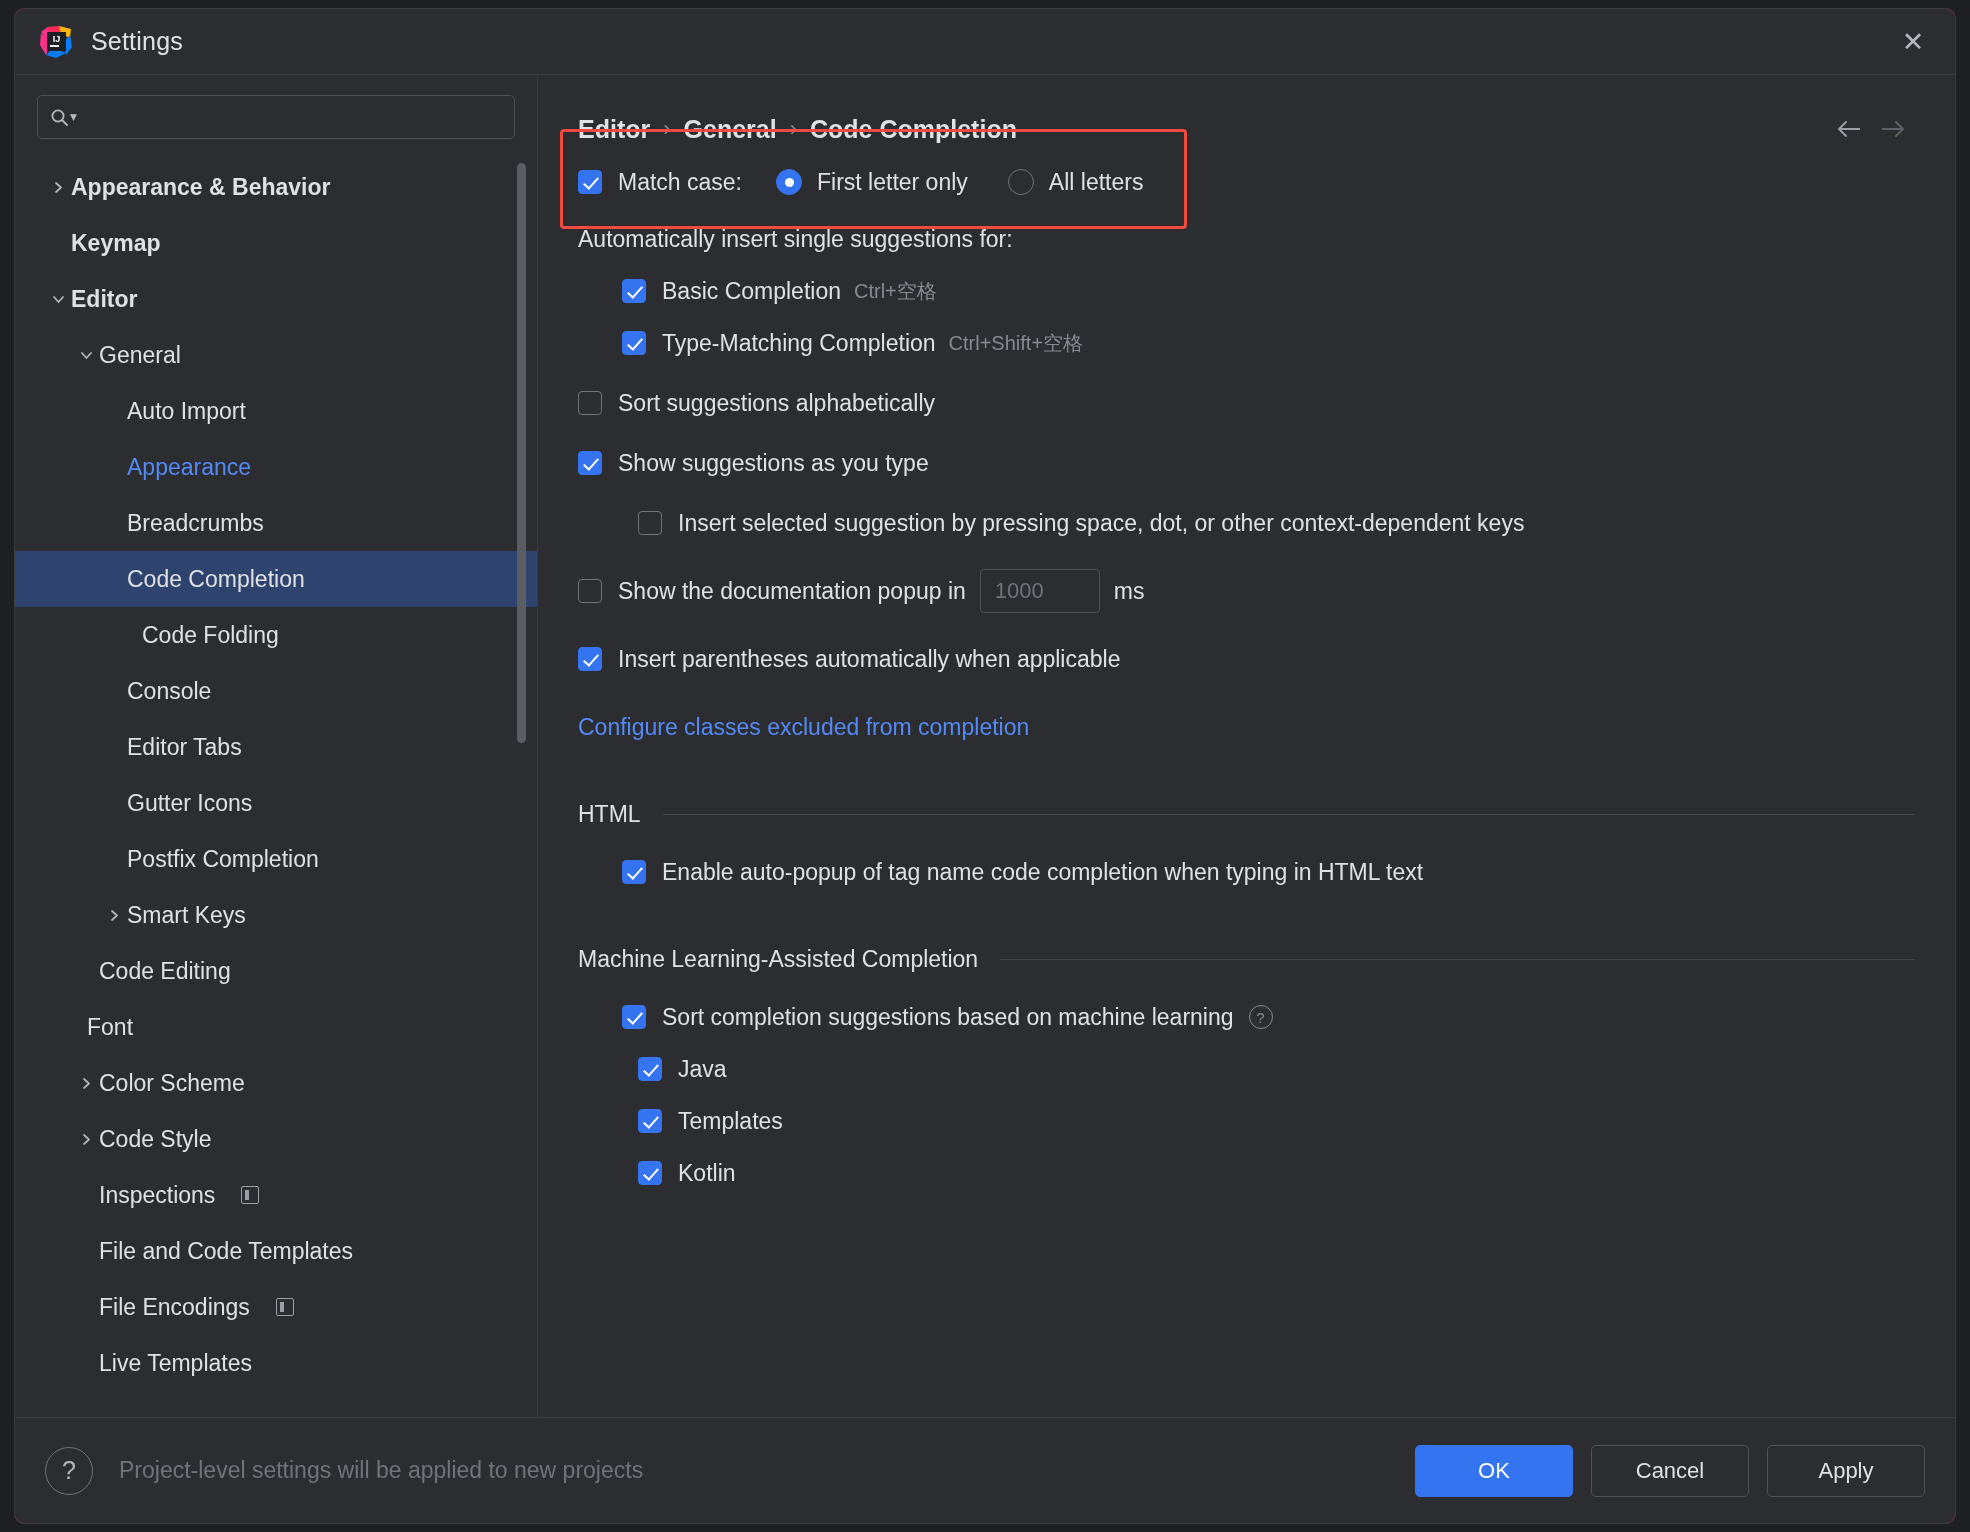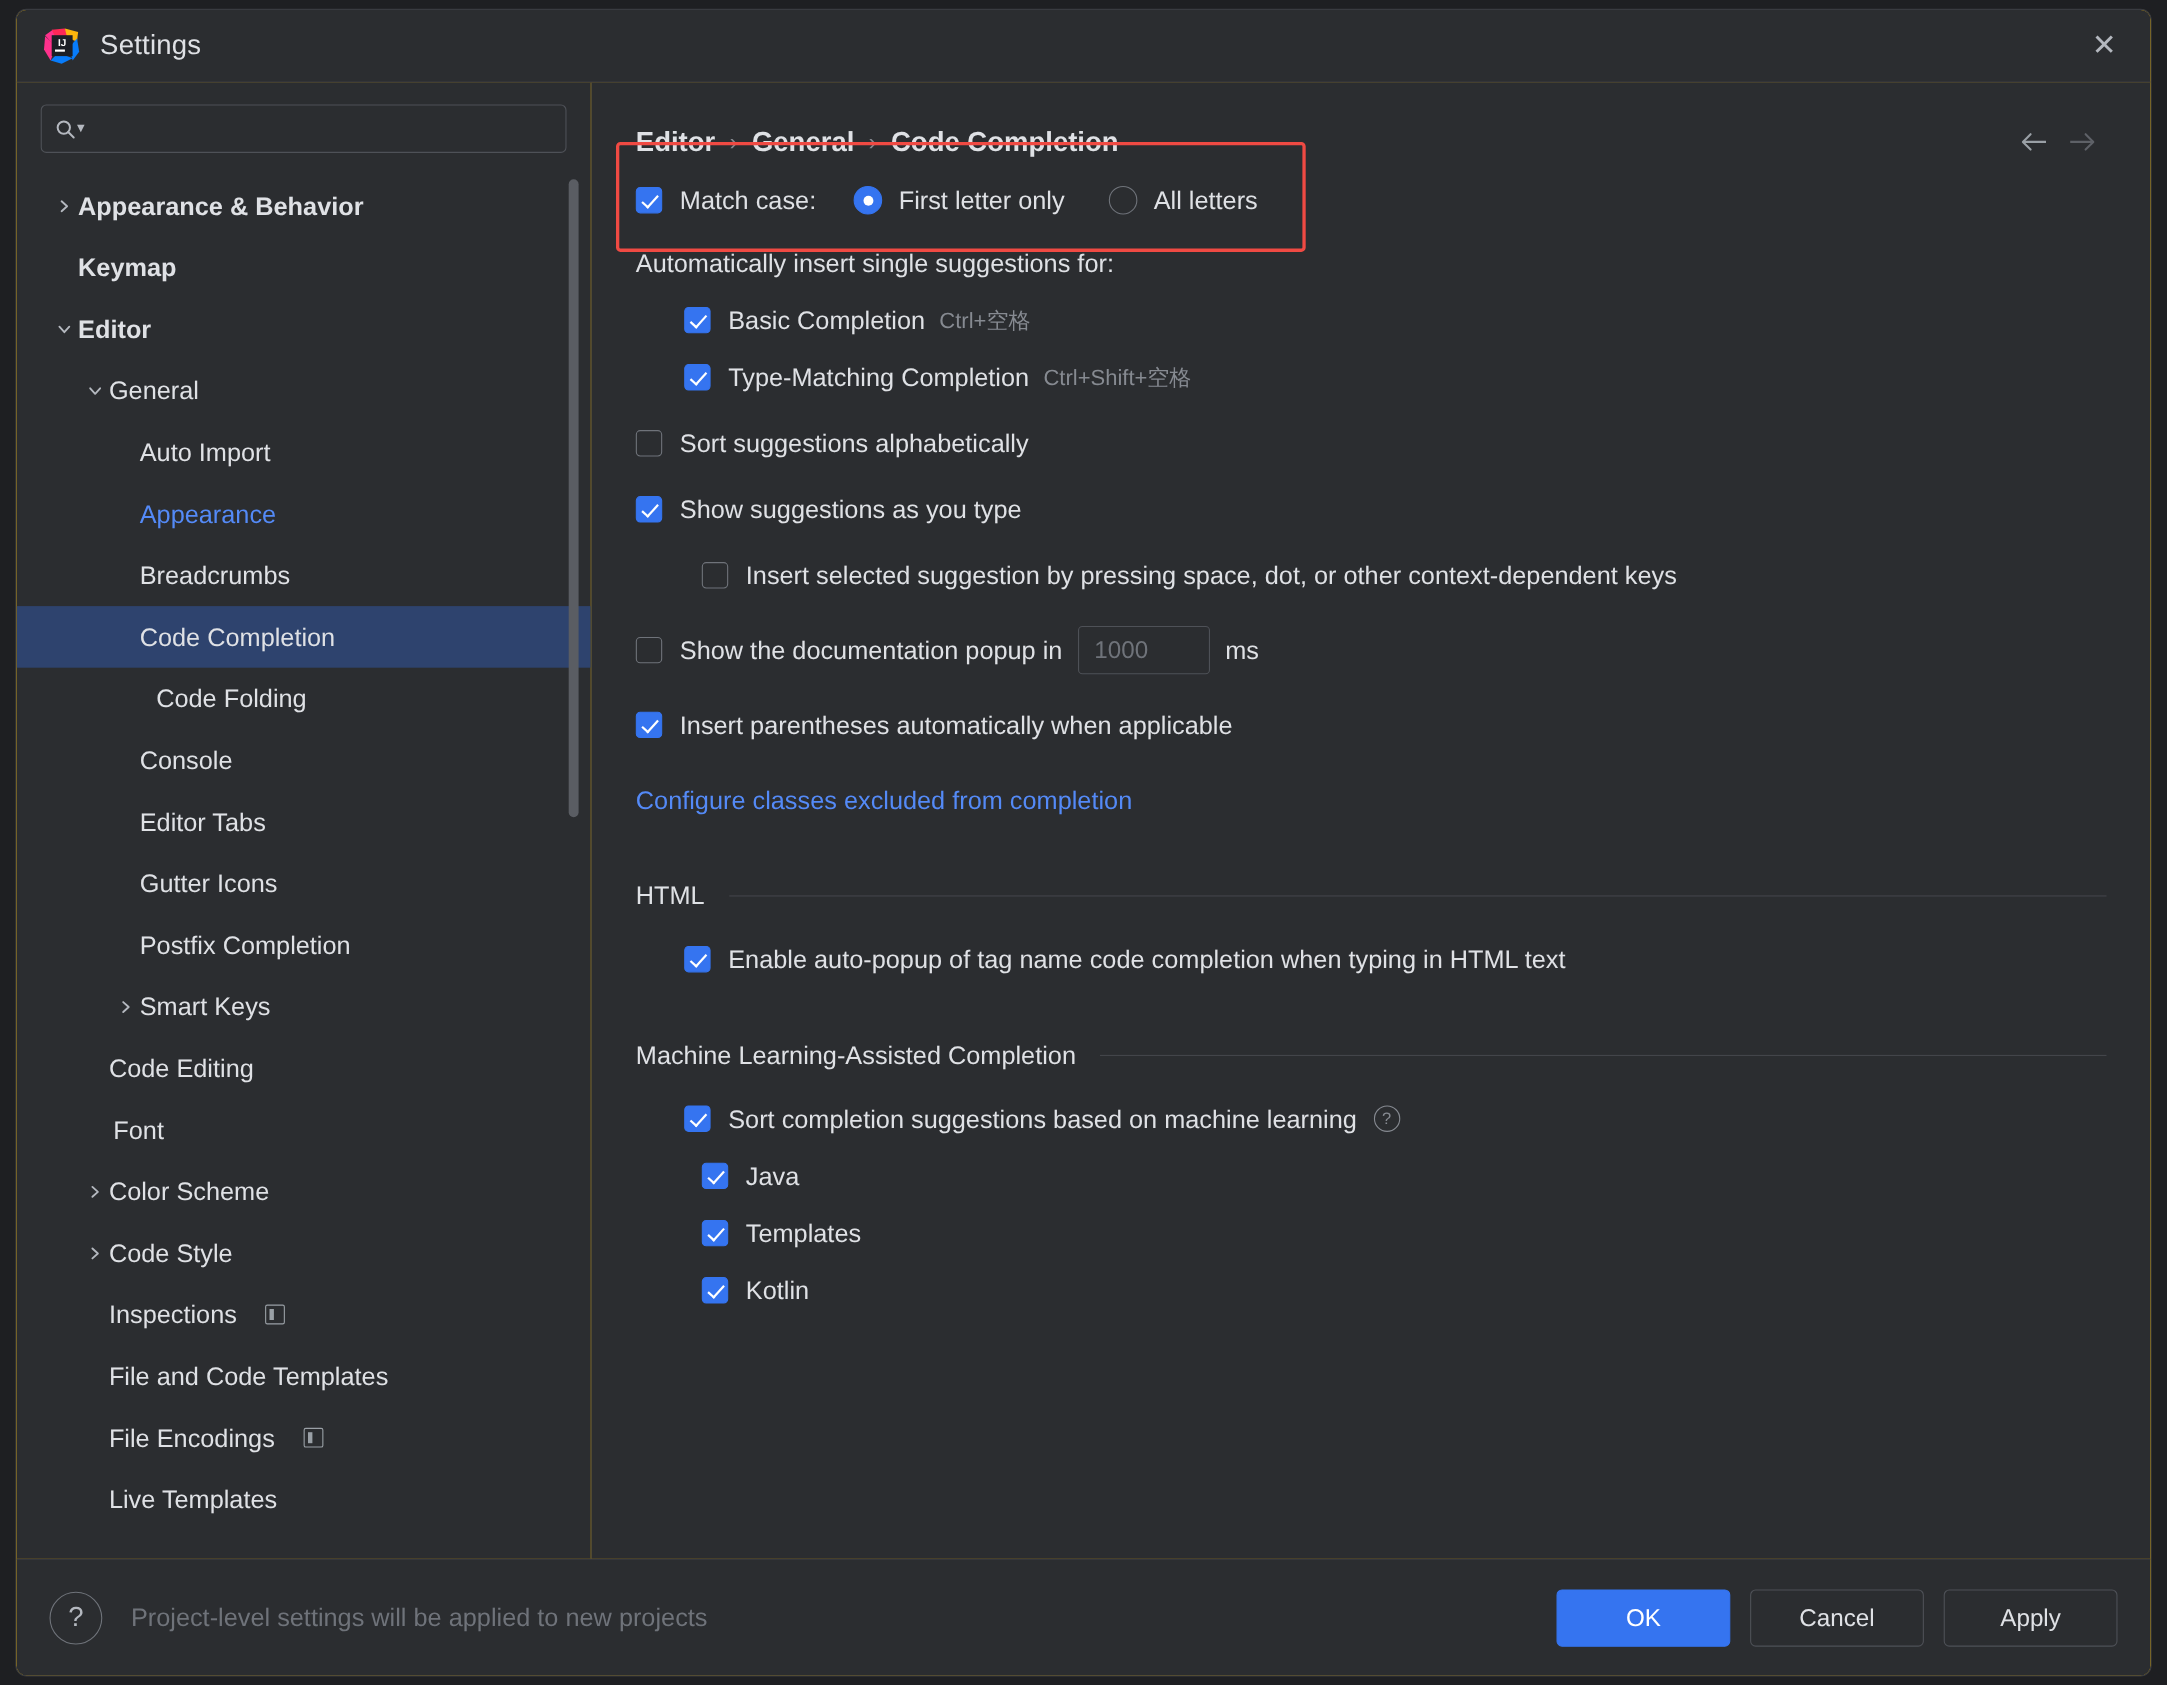--- a/index.html
+++ b/index.html
@@ -9,21 +9,21 @@
     height: 1532px;
     background: #1e1f22;
     font-family: "Liberation Sans", sans-serif;
     overflow: hidden;
   }
 
   .dialog {
     position: absolute;
     left: 14px; top: 8px;
     width: 1942px; height: 1516px;
-    background: #eab308;
+    background: #be185d;
     border: 1px solid #393b40;
     border-radius: 10px;
     display: flex;
     flex-direction: column;
     overflow: hidden;
   }
 
   
   .titlebar {
     height: 66px;
@@ -485,21 +485,21 @@
               <svg width="13" height="13" viewBox="0 0 13 13">
                 <polyline points="4,2 9,6.5 4,11" fill="none" stroke="currentColor" stroke-width="1.7" stroke-linecap="round" stroke-linejoin="round"></polyline>
               </svg>
             </span>
             <span class="tree-label">Smart Keys</span>
           </div>
           <div class="tree-item" style="padding-left: 58px;">
             <span class="arrow spacer"></span>
             <span class="tree-label">Code Editing</span>
           </div>
-          <div class="tree-item" style="padding-left: 62px;">
+          <div class="tree-item" style="padding-left: 46px;">
             <span class="arrow spacer"></span>
             <span class="tree-label">Font</span>
           </div>
           <div class="tree-item" style="padding-left: 58px;">
             <span class="arrow">
               <svg width="13" height="13" viewBox="0 0 13 13">
                 <polyline points="4,2 9,6.5 4,11" fill="none" stroke="currentColor" stroke-width="1.7" stroke-linecap="round" stroke-linejoin="round"></polyline>
               </svg>
             </span>
             <span class="tree-label">Color Scheme</span>

